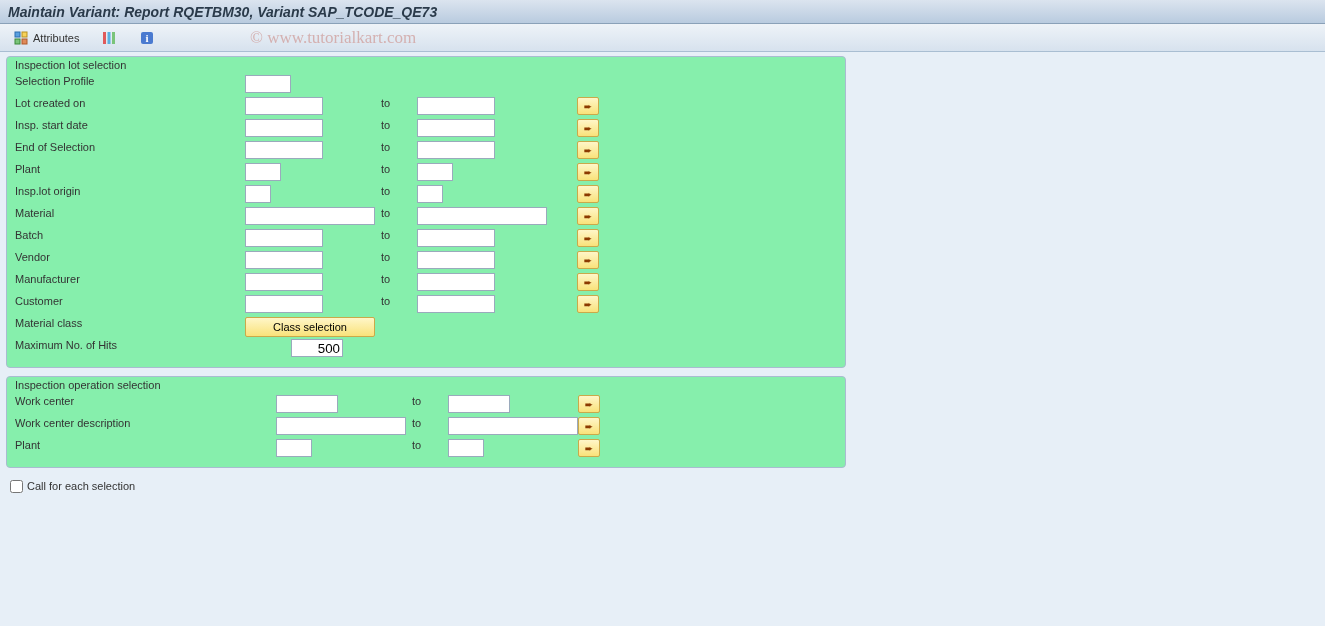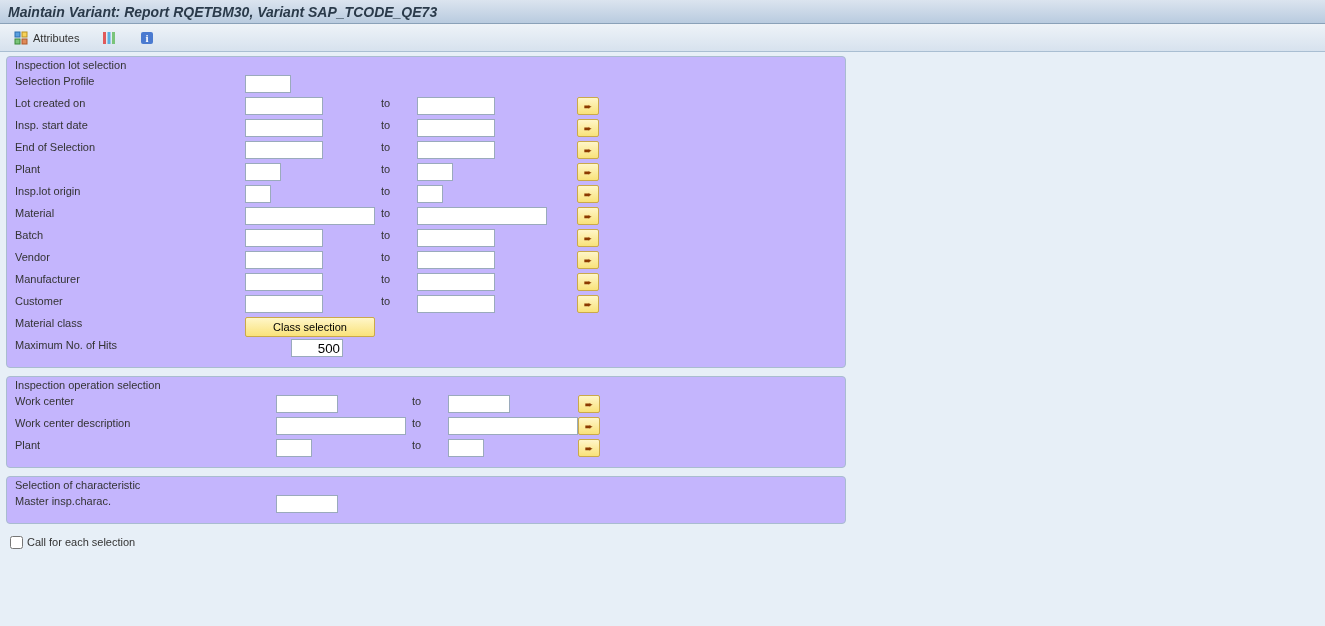--- a/index.html
+++ b/index.html
@@ -3,21 +3,21 @@
   <meta charset="utf-8">
   <style>
     * { box-sizing: border-box; margin: 0; padding: 0; }
     body { font-family: Arial, sans-serif; font-size: 11px; background: #fff; color: #333; width: 1325px; height: 626px; overflow: hidden; position: relative; }
     .title-bar { background: linear-gradient(#dbe4ef, #b9cbdf); height: 24px; line-height: 24px; padding: 0 8px; border-bottom: 1px solid #8aa1b8; font-weight: bold; font-style: italic; font-size: 14px; color: #2a3a4a; }
     .toolbar { background: linear-gradient(#eef3f8, #d7e2ee); height: 28px; border-bottom: 1px solid #a9bed2; display: flex; align-items: center; padding: 0 6px; gap: 8px; position: relative; }
     .tb-btn { display: inline-flex; align-items: center; gap: 4px; padding: 1px 6px; border: 1px solid transparent; border-radius: 2px; cursor: pointer; }
     .tb-icon { width: 16px; height: 16px; display: inline-block; }
     .watermark { position: absolute; left: 250px; color: #d4b0b0; font-size: 17px; font-family: Georgia, serif; }
     .content { background: #e7eff7; padding: 4px 6px 6px 6px; height: calc(100% - 52px); overflow: auto; }
-    .group { background: #c4b5fd; border: 1px solid #a9bcd0; border-radius: 4px; margin-bottom: 8px; width: 840px; }
+    .group { background: #86efac; border: 1px solid #a9bcd0; border-radius: 4px; margin-bottom: 8px; width: 840px; }
     .group-title { padding: 2px 8px; font-size: 11px; color: #333; }
     .group-body { padding: 2px 0 6px 0; }
     .row { display: flex; align-items: flex-start; height: 22px; padding: 0 8px; }
     .label { width: 230px; color: #333; }
     .label-cell { width: 230px; }
     .input { background: #fff; border: 1px solid #9aaabc; height: 18px; padding: 0 2px; }
     .w-small { width: 26px; }
     .w-med { width: 46px; }
     .w-std { width: 78px; }
     .w-wide { width: 130px; }
@@ -60,20 +60,21 @@
     </span>
   </span>
   <span class="tb-btn">
     <span class="tb-icon">
       <svg viewBox="0 0 16 16">
           <rect x="2" y="2" width="12" height="12" fill="#4a7ad0" rx="2"></rect>
           <text x="8" y="12" text-anchor="middle" font-size="11" font-weight="bold" fill="#fff" font-family="Georgia">i</text>
         </svg>
     </span>
   </span>
+  <span class="watermark">© www.tutorialkart.com</span>
 </div>
 
 <div class="content">
 
   <div class="group">
     <div class="group-title">Inspection lot selection</div>
     <div class="group-body">
       <div class="row">
         <span class="label">Selection Profile</span>
         <span class="gap-from">
@@ -260,27 +261,18 @@
         <span style="width:130px; display:flex;">
             <input class="input" style="width: 36px;">
           </span>
         <span class="multi-btn">
             <span class="arrow-icon">➨</span>
           </span>
       </div>
     </div>
   </div>
 
-  <div class="group">
-    <div class="group-title">Selection of characteristic</div>
-    <div class="group-body">
-      <div class="row">
-        <span class="label-cell" style="width:261px"><span>Master insp.charac.</span></span>
-        <input class="input" style="width: 62px;">
-      </div>
-    </div>
-  </div>
 
   <div class="checkbox-row">
     <input type="checkbox" class="chk" style="">
     <span>Call for each selection</span>
   </div>
 </div>
 
 </body></html>

